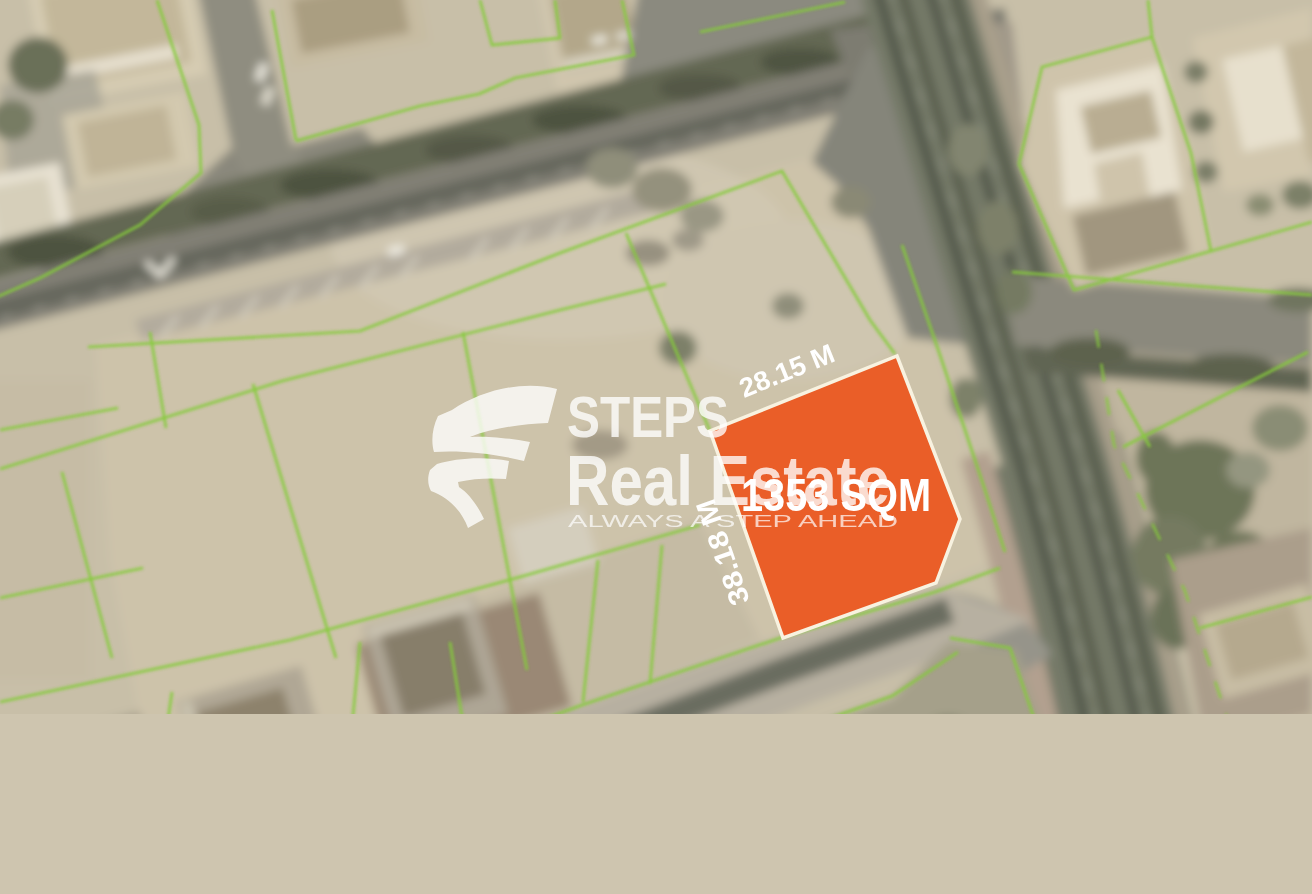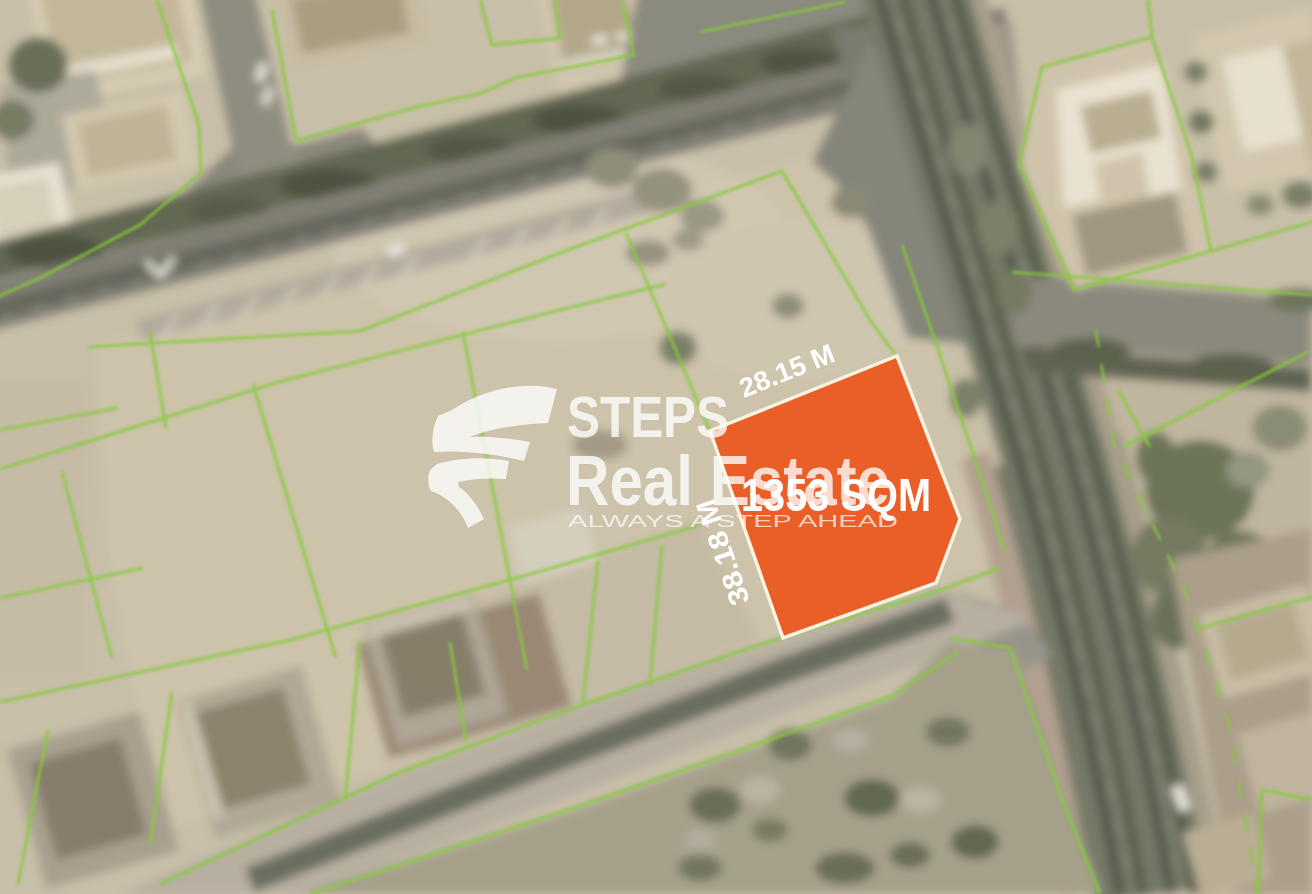--- a/index.html
+++ b/index.html
@@ -1,16 +1,16 @@
 <!DOCTYPE html>
 <html><head>
 <meta charset="utf-8">
 <style>
 html,body{margin:0;padding:0;background:#cec5af}
-#stage{position:relative;width:1312px;height:894px;overflow:hidden;font-family:"Liberation Sans",sans-serif}
+#stage{position:relative;width:1312px;height:714px;overflow:hidden;font-family:"Liberation Sans",sans-serif}
 </style>
 </head>
 <body>
 <div id="stage">
 <svg width="1312" height="894" viewBox="0 0 1312 894">
 <defs>
 <filter id="b5" x="-15%" y="-15%" width="130%" height="130%">
           <feGaussianBlur stdDeviation="5"></feGaussianBlur>
         </filter>
 <filter id="b3" x="-25%" y="-25%" width="150%" height="150%">

